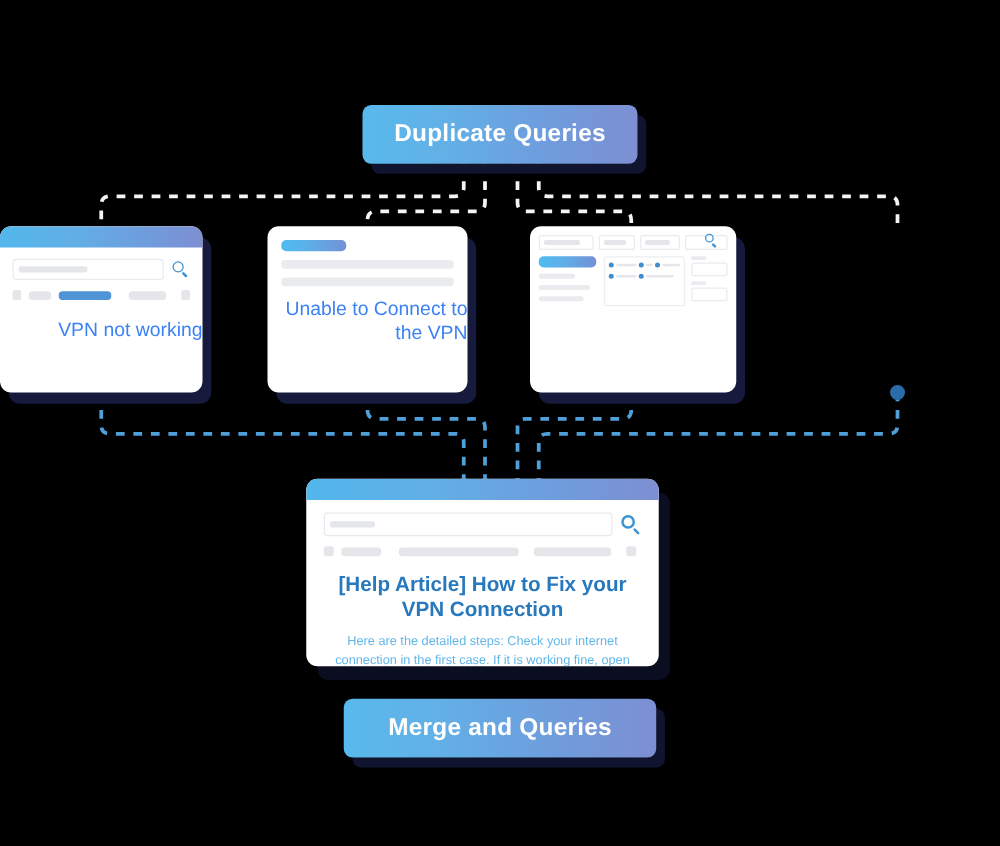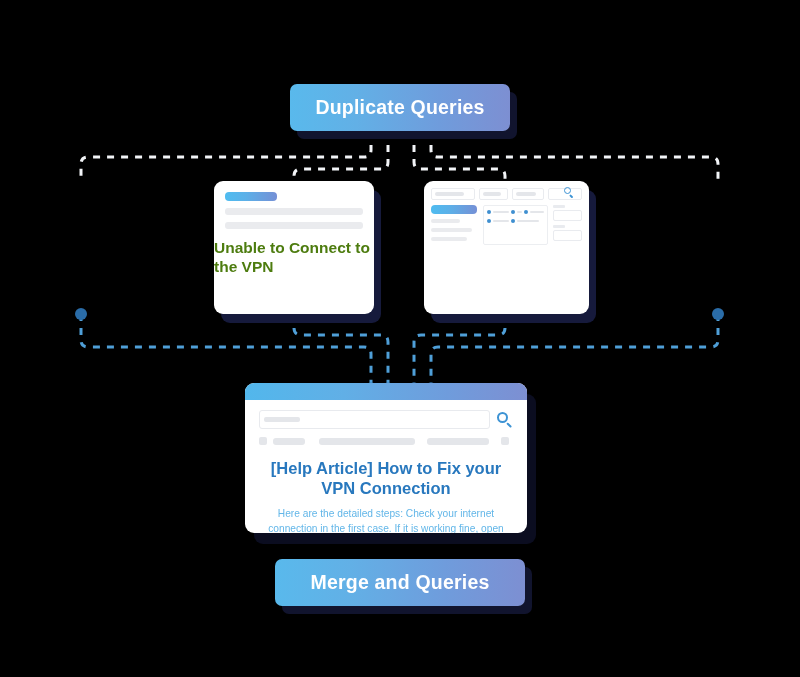--- a/index.html
+++ b/index.html
@@ -150,23 +150,23 @@
 
   
   .line { background: #eaebee; border-radius: 3px; }
   .grad-pill {
     border-radius: 4px;
     background: linear-gradient(90deg, #4fbcf0 0%, #5cb0e8 40%, #7590d6 100%);
   }
 
   
   .card-title {
-    color: #4d7c0f;
-    font-weight: bold;
-    text-align: left;
+    color: #3b82f6;
+    font-weight: normal;
+    text-align: right;
     line-height: 1.22;
   }
 
   
   #card-vpn-not-working { left: 0px; top: 181px; width: 162px; height: 133px; }
   #card-unable-connect  { left: 214px; top: 181px; width: 160px; height: 133px; }
   #card-how-to-fix      { left: 424px; top: 181px; width: 165px; height: 133px; }
   #card-troubleshooting { left: 638px; top: 181px; width: 162px; height: 133px; }
 
   #card-vpn-not-working .card-title,
@@ -278,20 +278,42 @@
     <circle class="node-dot" cx="371" cy="389" r="6.5"></circle>
     <circle class="node-dot" cx="388" cy="389" r="6.5"></circle>
     <circle class="node-dot" cx="414" cy="389" r="6.5"></circle>
     <circle class="node-dot" cx="431" cy="389" r="6.5"></circle>
   </svg>
 
   <div class="pill" id="duplicate-queries-pill">
     <span>Duplicate Queries</span>
   </div>
 
+  <div class="card" id="card-vpn-not-working">
+    <div class="card-headerbar"></div>
+    <div class="card-inner">
+      <div class="search-row">
+        <div class="search-box">
+            <div class="stub"></div>
+          </div>
+        <div class="mag">
+          <div class="ring"></div>
+            <div class="handle"></div>
+        </div>
+      </div>
+      <div class="nav-row">
+        <div class="sq"></div>
+        <div class="bar" style="width:20px"></div>
+        <div class="bar accent" style="width:48px"></div>
+        <div class="bar" style="width:34px;margin-left:8px"></div>
+        <div class="sq" style="margin-left:6px"></div>
+      </div>
+    </div>
+    <div class="card-title">VPN not working</div>
+  </div>
 
   <div class="card" id="card-unable-connect">
     <div class="c2-head">
       <div class="grad-pill"></div>
       <div class="line"></div>
       <div class="line"></div>
     </div>
     <div class="card-title">Unable to Connect to the VPN</div>
   </div>
 

